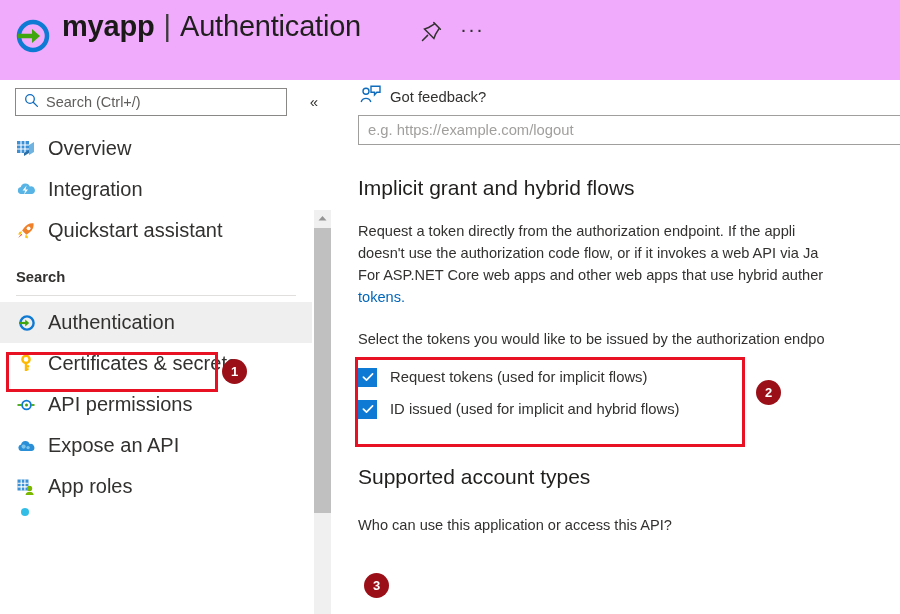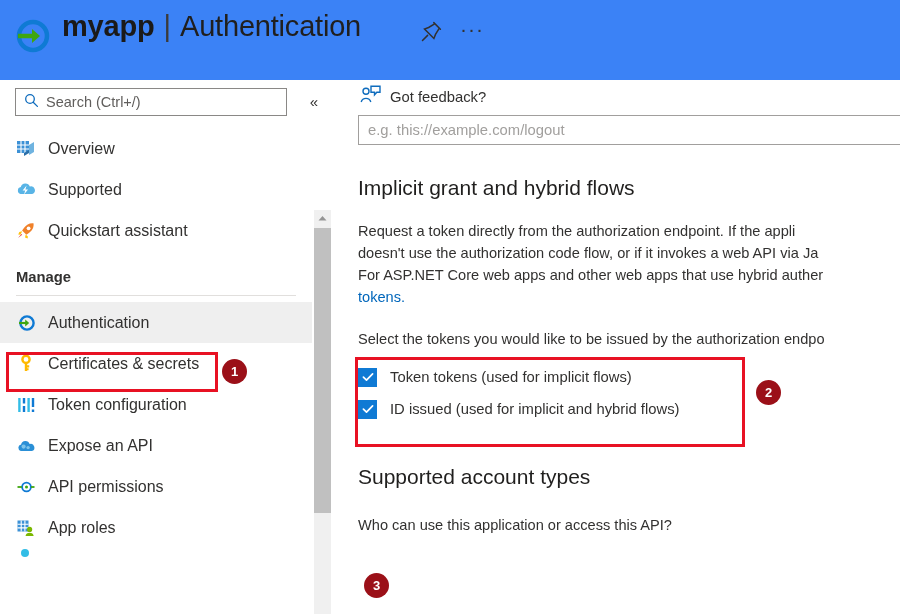--- a/index.html
+++ b/index.html
@@ -4,21 +4,21 @@
 <style>
   * { box-sizing: border-box; }
   html, body {
     margin: 0; padding: 0;
     width: 900px; height: 614px;
     overflow: hidden;
     background: #ffffff;
     font-family: "Liberation Sans", sans-serif;
     -webkit-font-smoothing: antialiased;
   }
-  #app { position: relative; width: 900px; height: 614px; background:#3b82f6; }
+  #app { position: relative; width: 900px; height: 614px; background:#f0abfc; }
 
   
   .header { position:absolute; left:0; top:0; width:900px; height:72px; }
   .app-icon { position:absolute; left:10px; top:14px; width:44px; height:44px; }
   .title-wrap {
     position:absolute; left:62px; top:10px;
     display:flex; align-items:baseline; gap:0px;
     white-space:nowrap;
   }
   .title-app {
@@ -46,21 +46,21 @@
     position:absolute; left:302px; top:2px; width:24px; height:24px;
     color:#323130; font-size:15px; text-align:center; line-height:24px; cursor:pointer;
   }
 
   .navlist { position:absolute; left:0; top:48px; width:312px; height:486px; }
   .nav-item {
     position:relative; height:41px; display:flex; align-items:center;
     padding-left:16px; gap:12px; cursor:pointer;
   }
   .nav-item .ic { width:20px; height:20px; flex:0 0 20px; display:block; }
-  .nav-item .lb { font-size:16px; color:#323130; white-space:nowrap; }
+  .nav-item .lb { font-size:20px; color:#323130; white-space:nowrap; }
   .nav-item.selected { background:#efefef; }
   .nav-item.selected .lb { color:#323130; }
 
   .nav-group-title {
     height:38px; display:flex; align-items:flex-end; padding:0 0 4px 16px;
     font-size:14.8px; font-weight:bold; color:#323130;
   }
   .nav-divider { margin:6px 16px 0 16px; height:1px; background:#e1dfdd; }
 
   
@@ -182,37 +182,37 @@
         <span class="lb">Overview</span>
       </div>
 
       <div class="nav-item">
         <span class="ic">
           <svg width="20" height="20" viewBox="0 0 20 20">
             <path d="M4.5 14 a3.6 3.6 0 0 1 0.3 -7 a4.7 4.7 0 0 1 9 -0.4 a3.3 3.3 0 0 1 2.4 7.4 z" fill="#59b4e6"></path>
             <path d="M10.6 5.5 l-4 5 h2.6 l-1.2 4 l4 -5 h-2.6 z" fill="#fff"></path>
           </svg>
         </span>
-        <span class="lb">Supported</span>
+        <span class="lb">Integration</span>
       </div>
 
       <div class="nav-item">
         <span class="ic">
           <svg width="20" height="20" viewBox="0 0 20 20">
             <path d="M17.5 2.3 c-3.8 -0.5 -7.2 1.4 -9.4 4.4 l-2 2.8 l4.3 4.3 l2.8 -2 c3 -2.2 4.9 -5.6 4.3 -9.5 z" fill="#f0812a"></path>
             <circle cx="12.6" cy="7.3" r="1.9" fill="#fff"></circle>
             <path d="M6.2 10.2 l-2.9 0.7 l-1.1 2.6 l2.2 0.3 z" fill="#ffc20e"></path>
             <path d="M9.7 13.6 l-0.7 2.9 l2.6 1.1 l0.3 -2.2 z" fill="#ffc20e"></path>
             <path d="M5.4 12.9 l-3.4 4.2 l4.2 -3.4 z" fill="#e03a3e"></path>
           </svg>
         </span>
         <span class="lb">Quickstart assistant</span>
       </div>
 
-      <div class="nav-group-title">Manage</div>
+      <div class="nav-group-title">Search</div>
       <div class="nav-divider"></div>
       <div style="height:6px"></div>
 
 
       <div class="nav-item selected">
         <span class="ic">
           <svg width="20" height="20" viewBox="0 0 20 20">
             <circle cx="11" cy="10" r="6.6" fill="none" stroke="#0f7ad4" stroke-width="2.4"></circle>
             <path d="M3 10 h7.5" stroke="#3fa60f" stroke-width="2.2"></path>
             <path d="M9.2 6.6 l4 3.4 l-4 3.4 z" fill="#3fa60f"></path>
@@ -225,57 +225,42 @@
         <span class="ic">
           <svg width="20" height="20" viewBox="0 0 20 20">
             <circle cx="10" cy="5.4" r="3.6" fill="none" stroke="#ffb900" stroke-width="2.4"></circle>
             <path d="M10 8.6 v8.4" stroke="#ffb900" stroke-width="2.4"></path>
             <path d="M10 12.4 h3.2 M10 15.2 h2.6" stroke="#ffb900" stroke-width="2.1"></path>
           </svg>
         </span>
         <span class="lb">Certificates &amp; secrets</span>
       </div>
 
-      <div class="nav-item">
-        <span class="ic">
-          <svg width="20" height="20" viewBox="0 0 20 20">
-            <g stroke-width="2.4" stroke-linecap="butt">
-              <path d="M3.4 3 v14" stroke="#32bde6"></path>
-              <path d="M8 3 v5.5" stroke="#0f7ad4"></path>
-              <path d="M8 11 v6" stroke="#0f7ad4"></path>
-              <path d="M12.6 3 v14" stroke="#32bde6"></path>
-              <path d="M17 3 v9" stroke="#0f7ad4"></path>
-              <path d="M17 14.5 v2.5" stroke="#0f7ad4"></path>
-            </g>
-          </svg>
-        </span>
-        <span class="lb">Token configuration</span>
-      </div>
-
-      <div class="nav-item">
-        <span class="ic">
-          <svg width="20" height="20" viewBox="0 0 20 20">
-            <path d="M4.8 15 a3.4 3.4 0 0 1 0.3 -6.6 a4.4 4.4 0 0 1 8.5 -0.4 a3.1 3.1 0 0 1 2.2 7 z" fill="#2a8fd6"></path>
-            <circle cx="7.6" cy="10.6" r="2.1" fill="#7fc4ea"></circle>
-            <circle cx="12.1" cy="11.6" r="1.7" fill="#7fc4ea"></circle>
-          </svg>
-        </span>
-        <span class="lb">Expose an API</span>
-      </div>
 
       <div class="nav-item">
         <span class="ic">
           <svg width="20" height="20" viewBox="0 0 20 20">
             <circle cx="10.5" cy="10" r="4.4" fill="none" stroke="#0f7ad4" stroke-width="1.8"></circle>
             <circle cx="10.5" cy="10" r="1.5" fill="#3fa60f"></circle>
             <path d="M1.5 10 h4.4" stroke="#3fa60f" stroke-width="1.8"></path>
             <path d="M15 10 h3.5" stroke="#3fa60f" stroke-width="1.8"></path>
           </svg>
         </span>
         <span class="lb">API permissions</span>
+      </div>
+
+      <div class="nav-item">
+        <span class="ic">
+          <svg width="20" height="20" viewBox="0 0 20 20">
+            <path d="M4.8 15 a3.4 3.4 0 0 1 0.3 -6.6 a4.4 4.4 0 0 1 8.5 -0.4 a3.1 3.1 0 0 1 2.2 7 z" fill="#2a8fd6"></path>
+            <circle cx="7.6" cy="10.6" r="2.1" fill="#7fc4ea"></circle>
+            <circle cx="12.1" cy="11.6" r="1.7" fill="#7fc4ea"></circle>
+          </svg>
+        </span>
+        <span class="lb">Expose an API</span>
       </div>
 
       <div class="nav-item">
         <span class="ic">
           <svg width="20" height="20" viewBox="0 0 20 20">
             <rect x="1.5" y="2.5" width="11" height="11" fill="#3c91d6"></rect>
             <g stroke="#fff" stroke-width="1.1">
                 <path d="M5.2 2.5v11M8.9 2.5v11M1.5 6.2h11M1.5 9.9h11"></path>
               </g>
             <circle cx="13.6" cy="11.4" r="2.6" fill="#7ab800"></circle>
@@ -315,42 +300,42 @@
             <circle cx="6" cy="6.2" r="3" fill="none" stroke="#0f6cbd" stroke-width="1.4"></circle>
             <path d="M1.2 17 a5 5 0 0 1 9.6 0" fill="none" stroke="#0f6cbd" stroke-width="1.4"></path>
             <path d="M11 1.2 h9 v6 h-3.2 l-2.3 2.6 v-2.6 h-3.5 z" fill="none" stroke="#0f6cbd" stroke-width="1.4"></path>
           </svg>
         </span>
         <span class="lb">Got feedback?</span>
       </div>
     </div>
 
     <div class="url-input">
-      <span class="ph">e.g. this://example.com/logout</span>
+      <span class="ph">e.g. https://example.com/logout</span>
     </div>
 
     <div class="h2" style="top:96px;">Implicit grant and hybrid flows</div>
 
     <div class="p" style="top:140px;">
       <span class="pline">Request a token directly from the authorization endpoint. If the appli</span>
       <span class="pline">doesn't use the authorization code flow, or if it invokes a web API via Ja</span>
       <span class="pline">For ASP.NET Core web apps and other web apps that use hybrid auther</span>
       <span class="pline lnk">tokens.</span>
     </div>
 
     <div class="p" style="top:248px;">Select the tokens you would like to be issued by the authorization endpo</div>
 
     <div class="cb-group">
       <div class="cb-row">
         <span class="cb">
           <svg width="14" height="14" viewBox="0 0 14 14">
               <path d="M2.4 7.2 L5.5 10.2 L11.6 3.9" fill="none" stroke="#fff" stroke-width="1.7" stroke-linecap="round" stroke-linejoin="round"></path>
             </svg>
         </span>
-        <span class="cb-lb">Token tokens (used for implicit flows)</span>
+        <span class="cb-lb">Request tokens (used for implicit flows)</span>
       </div>
       <div class="cb-row">
         <span class="cb">
           <svg width="14" height="14" viewBox="0 0 14 14">
               <path d="M2.4 7.2 L5.5 10.2 L11.6 3.9" fill="none" stroke="#fff" stroke-width="1.7" stroke-linecap="round" stroke-linejoin="round"></path>
             </svg>
         </span>
         <span class="cb-lb">ID issued (used for implicit and hybrid flows)</span>
       </div>
     </div>

